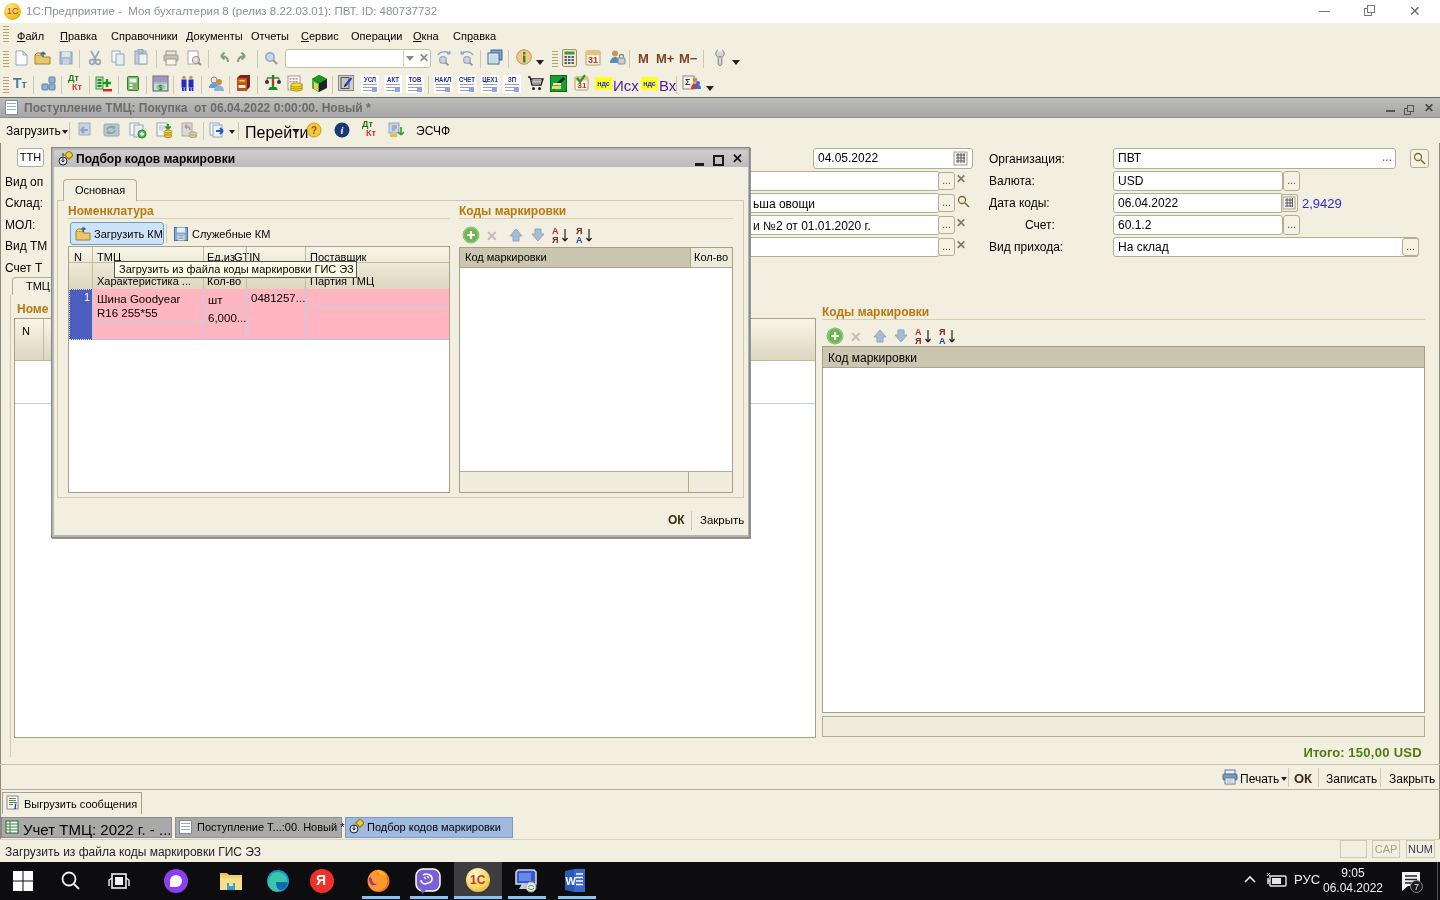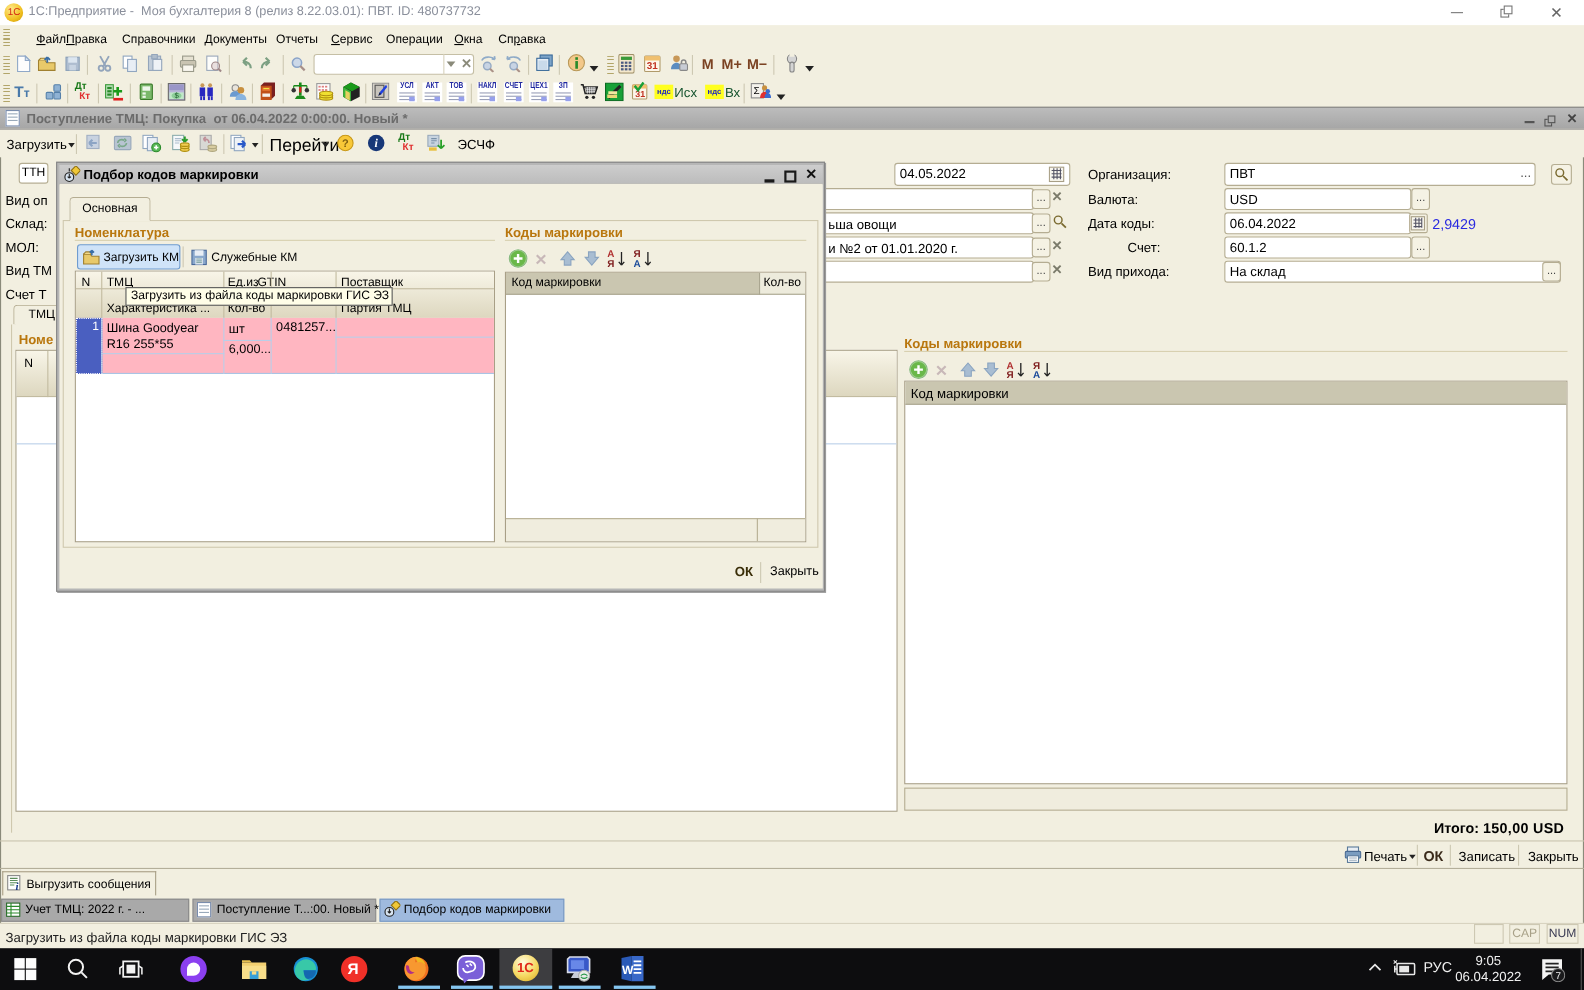--- a/index.html
+++ b/index.html
@@ -11,36 +11,36 @@
 .ic svg{display:block}
 .fld{position:absolute;background:#fff;border:1px solid #b5ad92;border-radius:3px;font-size:12px;padding:2px 4px;color:#000}
 .btn3{position:absolute;background:#f5f2e4;border:1px solid #b5ad92;border-radius:3px;font-size:10px;text-align:center;color:#444}
 .sechdr{position:absolute;color:#b9770e;font-weight:bold;font-size:12px}
 .tabco{position:absolute;background:#f2efe0;border:1px solid #b5ad92;border-bottom:none;border-radius:4px 4px 0 0;text-align:center;font-size:11px}
 .dci{position:absolute;width:18px;height:18px;background:#fff;top:75px}
 .dci b{display:block;text-align:center;font-size:6px;color:#2028a0;letter-spacing:0;font-weight:bold;transform:scaleY(1.3);margin-top:1px}
 .dci i{display:block;height:1px;background:#9aa0b8;margin:2px 2px 0}
 .dci::after{content:"";position:absolute;right:2px;bottom:1px;width:5px;height:4px;background:#96a0ec}
 .ndsb{position:absolute;top:77px;width:17px;height:13px;background:#ffff20;color:#2028c0;font-size:7px;font-weight:bold;text-align:center;line-height:13px}
-.ndst{position:absolute;top:77px;font-size:12px;color:#14532d}
+.ndst{position:absolute;top:77px;font-size:15px;color:#4c1d95}
 </style></head><body>
 
 <div class="abs" style="left:0;top:0;width:1440px;height:23px;background:#fff"></div>
 <div class="abs" style="left:4px;top:3px;width:17px;height:17px;border-radius:50%;background:radial-gradient(circle at 35% 30%,#ffe98a,#f0c020 60%,#c89000)"></div>
 <div class="abs" style="left:7px;top:6px;font-size:9px;font-weight:normal;color:#d42a10">1C</div>
 <div class="abs" style="left:26px;top:5px;font-size:11.5px;color:#8a8f9b">1С:Предприятие -&nbsp; Моя бухгалтерия 8 (релиз 8.22.03.01): ПВТ. ID: 480737732</div>
 <div class="abs" style="left:1319px;top:11px;width:11px;height:1px;background:#777"></div>
 <div class="abs" style="left:1364px;top:6px;width:8px;height:8px;border:1px solid #777;margin-top:2px;background:#fff"></div>
 <div class="abs" style="left:1367px;top:5px;width:8px;height:8px;border:1px solid #777;background:#fff"></div>
 <div class="abs" style="left:1409px;top:3px;font-size:14px;color:#666;font-weight:300">✕</div>
 
 <div class="abs cream" style="left:0;top:23px;width:1440px;height:23px"></div>
 <div class="grip" style="left:3px;top:26px"></div>
 <div class="abs" style="left:0;top:30px;font-size:11px">
-<span style="position:absolute;left:33px"><u>Ф</u>айл</span>
+<span style="position:absolute;left:17px"><u>Ф</u>айл</span>
 <span style="position:absolute;left:60px"><u>П</u>равка</span>
 <span style="position:absolute;left:111px">Справочники</span>
 <span style="position:absolute;left:186px"><u>Д</u>окументы</span>
 <span style="position:absolute;left:251px">Отчеты</span>
 <span style="position:absolute;left:301px"><u>С</u>ервис</span>
 <span style="position:absolute;left:351px">Операции</span>
 <span style="position:absolute;left:413px"><u>О</u>кна</span>
 <span style="position:absolute;left:453px">Сп<u>р</u>авка</span>
 </div>
 
@@ -613,21 +613,21 @@
 <div class="abs" style="left:939px;top:326px;width:20px;height:20px"><svg width="20" height="20">
         <text x="0" y="9" font-size="9" font-weight="bold" fill="#802020" font-family="Liberation Sans">Я</text>
         <text x="0" y="18" font-size="9" font-weight="bold" fill="#1a4a9a" font-family="Liberation Sans">А</text>
         <path d="M13 4v12m0 0l-2.5-3m2.5 3l2.5-3" stroke="#222" stroke-width="1.2" fill="none"></path>
       </svg></div>
 <div class="abs" style="left:822px;top:346px;width:603px;height:367px;border:1px solid #a89f86;background:#fff"></div>
 <div class="abs" style="left:823px;top:347px;width:601px;height:21px;background:#cac6b0;border-bottom:1px solid #aaa690"></div>
 <div class="abs" style="left:828px;top:351px;font-size:12px">Код маркировки</div>
 <div class="abs" style="left:822px;top:716px;width:603px;height:21px;border:1px solid #b5ad92;background:#f0edde"></div>
 
-<div class="abs" style="left:0px;top:745px;width:1422px;text-align:right;font-size:13px;font-weight:bold;color:#000000">Итого: <span style="letter-spacing:.3px">150,00 USD</span></div>
+<div class="abs" style="left:0px;top:745px;width:1422px;text-align:right;font-size:13px;font-weight:bold;color:#4d7c0f">Итого: <span style="letter-spacing:.3px">150,00 USD</span></div>
 </div>
 
 <div id="dialog">
 <div class="abs" style="left:51px;top:147px;width:699px;height:391px;background:#b6b6b6;border:1px solid #858585;box-shadow:1px 1px 0 #9a9a9a"></div>
 <div class="abs" style="left:54px;top:150px;width:694px;height:18px;background:linear-gradient(#cdcdcd,#bcbcbc);border-bottom:1px solid #7d7d7d"></div>
 <div class="abs" style="left:54px;top:167px;width:694px;height:368px;background:#f2efe0"></div>
 <div class="abs" style="left:58px;top:151px;width:15px;height:15px"><svg width="15" height="15">
         <rect x="8" y="1" width="6" height="6" fill="#f0c838" stroke="#907010" transform="rotate(45 11 4)"></rect>
         <circle cx="5" cy="10" r="4" fill="#d8e4f0" stroke="#222"></circle>
         <path d="M5 7v4m0 0l-1.5-1.5M5 11l1.5-1.5M5 2v3" stroke="#222" fill="none"></path>
@@ -755,21 +755,21 @@
         <path d="M3 3.5h7M3 5.5h7M3 7.5h7M3 9.5h4" stroke="#5a8c5a"></path>
         <text x="8" y="14" font-size="10" font-weight="bold" font-style="italic" fill="#1a3a8a" font-family="Liberation Serif">i</text>
       </svg></div>
 <div class="abs" style="left:24px;top:798px;font-size:11px">Выгрузить сообщения</div>
 
 <div class="abs" style="left:1px;top:817px;width:171px;height:21px;background:#a9a9a9;border:1px solid #8a8a8a"></div>
 <div class="abs" style="left:5px;top:820px;width:14px;height:14px"><svg width="14" height="14">
         <rect x="1" y="1" width="12" height="12" fill="#fff" stroke="#2a6a2a"></rect>
         <path d="M1 4h12M5 1v12M1 7h12M1 10h12" stroke="#2a8a2a"></path>
       </svg></div>
-<div class="abs" style="left:23px;top:821px;font-size:11px">Учет ТМЦ: 2022 г. - ...</div>
+<div class="abs" style="left:23px;top:821px;font-size:15px">Учет ТМЦ: 2022 г. - ...</div>
 <div class="abs" style="left:175px;top:817px;width:167px;height:21px;background:#a9a9a9;border:1px solid #8f8f8f"></div>
 <div class="abs" style="left:179px;top:820px;width:13px;height:14px;background:#fff;border:1px solid #7a8dad"></div>
 <div class="abs" style="left:181px;top:823px;width:9px;height:1px;background:#9ab"></div>
 <div class="abs" style="left:181px;top:826px;width:9px;height:1px;background:#9ab"></div>
 <div class="abs" style="left:181px;top:829px;width:9px;height:1px;background:#9ab"></div>
 <div class="abs" style="left:197px;top:821px;font-size:11px">Поступление Т...:00. Новый *</div>
 <div class="abs" style="left:345px;top:817px;width:168px;height:21px;background:#9fbade;border:1px solid #7a9ac2"></div>
 <div class="abs" style="left:349px;top:819px;width:15px;height:15px"><svg width="15" height="15">
         <rect x="8" y="1" width="6" height="6" fill="#f0c838" stroke="#907010" transform="rotate(45 11 4)"></rect>
         <circle cx="5" cy="10" r="4" fill="#d8e4f0" stroke="#222"></circle>

